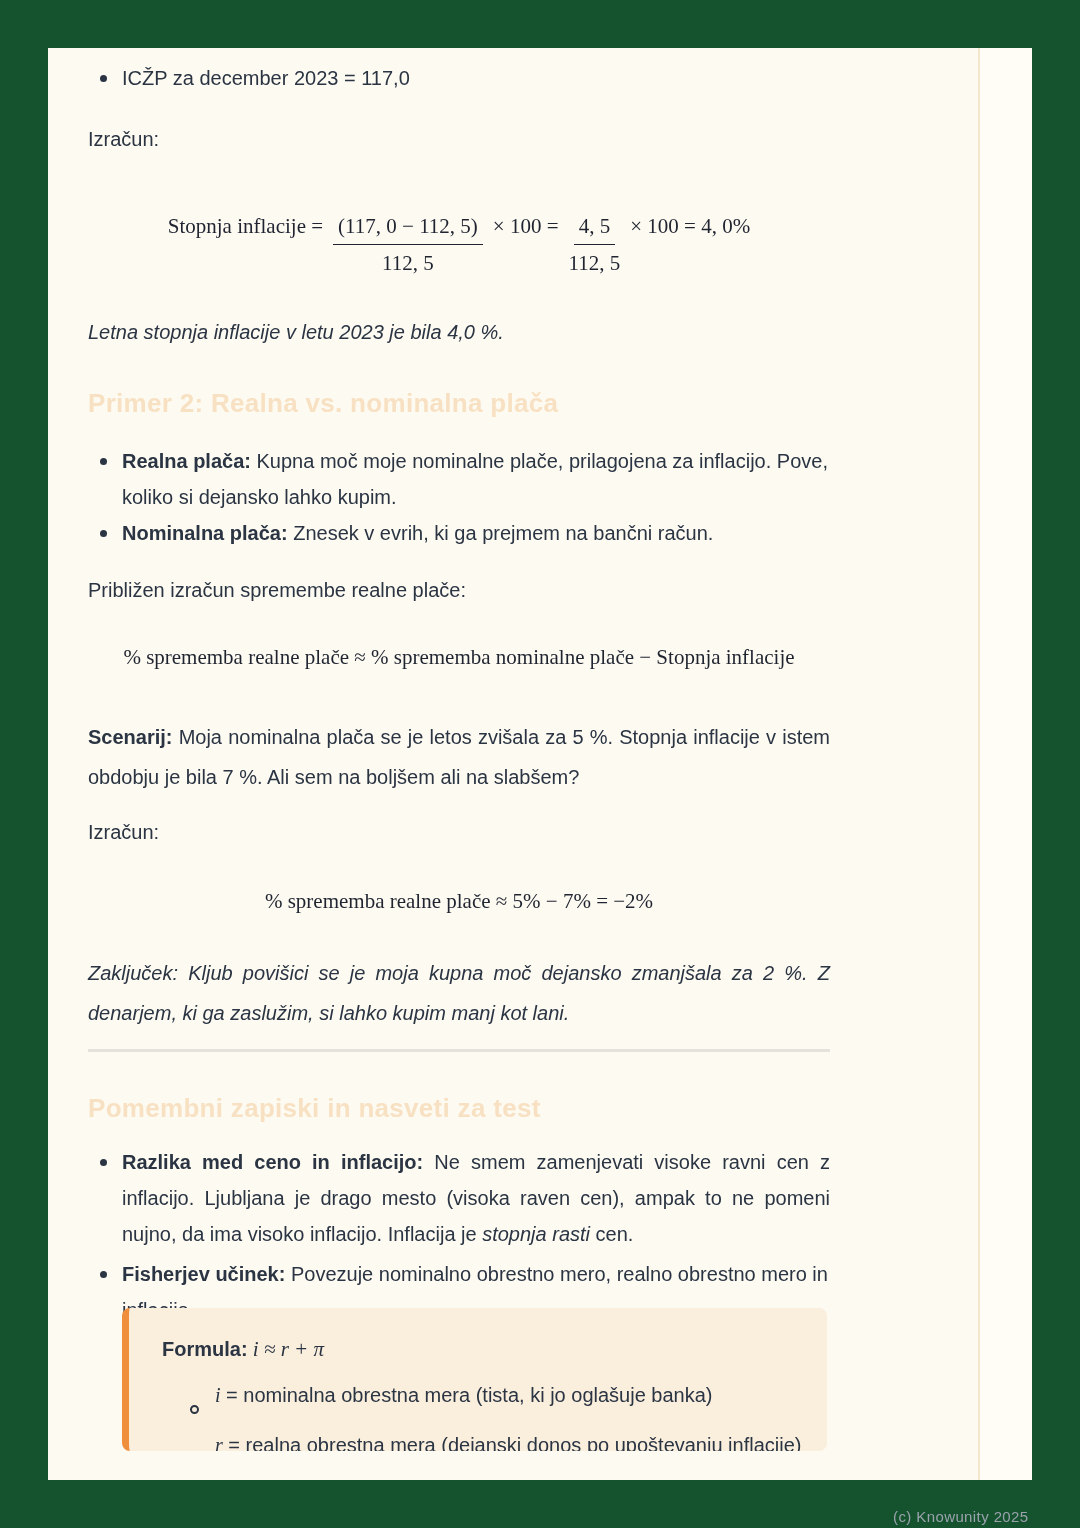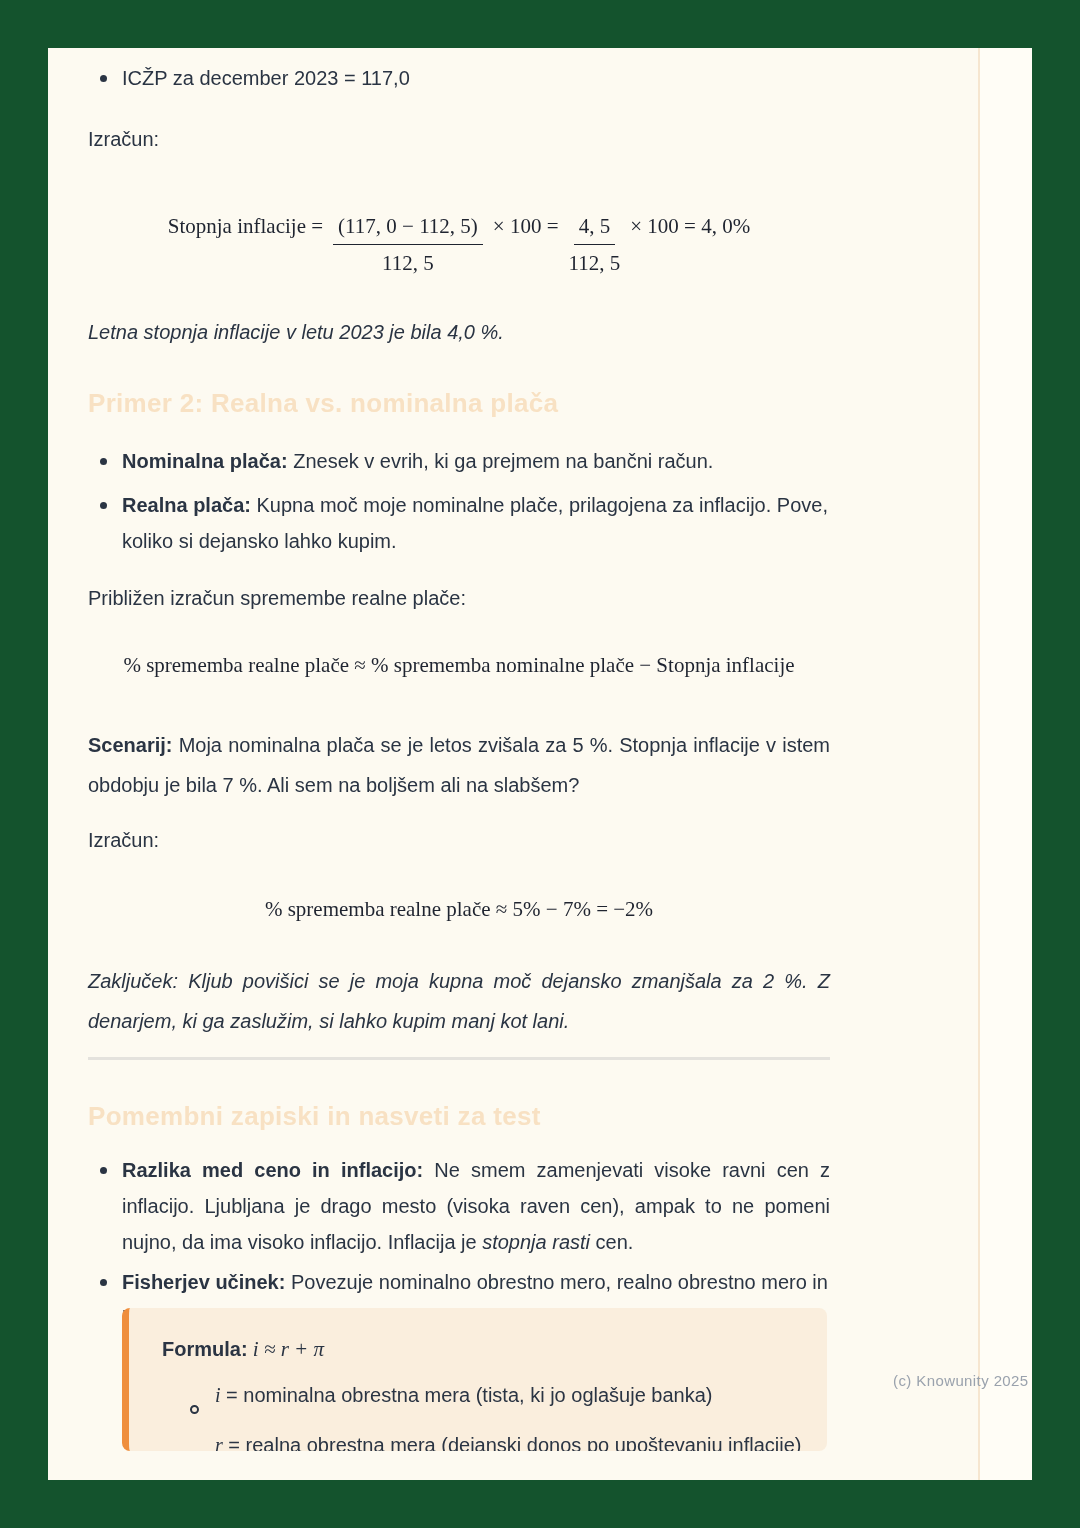--- a/index.html
+++ b/index.html
@@ -58,21 +58,21 @@
              padding:26px 20px 0 33px; overflow:hidden; }
   .callout .title-line { font-size:20px; line-height:30px; font-weight:700; }
   .callout .math-inline { font-family:"Liberation Serif", serif; font-style:italic;
                           font-weight:400; font-size:21px; }
   .sub { display:flex; margin:12px 0 0 28px;align-items:flex-end; }
   .sub .circ { flex:0 0 auto; width:9px; height:9px; border:2px solid #2a3443; border-radius:50%;
                margin:13px 16px 0 0; background:transparent; }
   .sub p { font-size:20px; line-height:38px; }
   .var { font-family:"Liberation Serif", serif; font-style:italic; }
 
-  .watermark { position:absolute; left:893px; top:1372px; font-size:15px; color:#9aa2ad;
+  .watermark { position:absolute; left:893px; top:1508px; font-size:15px; color:#9aa2ad;
                letter-spacing:.4px; }
 </style>
 </head>
 <body>
 
 <div class="canvas">
 
   <div class="page">
     <div class="page-inner">
 
@@ -95,27 +95,27 @@
           <span class="den">112, 5</span>
         </span>
         <span>× 100 = 4, 0%</span>
       </div>
 
       <p class="body italic m-note">Letna stopnja inflacije v letu 2023 je bila 4,0 %.</p>
 
       <h2 class="sec m-h2a">Primer 2: Realna vs. nominalna plača</h2>
 
       <div class="m-blist1">
+        <div class="bullet gap8">
+          <span class="dot"></span>
+          <p><strong>Realna plača:</strong><span> Kupna moč moje nominalne plače, prilagojena za inflacijo. Pove, koliko si dejansko lahko kupim.</span></p>
+        </div>
         <div class="bullet">
           <span class="dot"></span>
           <p><strong>Nominalna plača:</strong><span> Znesek v evrih, ki ga prejmem na bančni račun.</span></p>
-        </div>
-        <div class="bullet gap8">
-          <span class="dot"></span>
-          <p><strong>Realna plača:</strong><span> Kupna moč moje nominalne plače, prilagojena za inflacijo. Pove, koliko si dejansko lahko kupim.</span></p>
         </div>
       </div>
 
       <p class="body m-priblizen">Približen izračun spremembe realne plače:</p>
 
       <p class="math math-center m-formula2">% sprememba realne plače ≈ % sprememba nominalne plače − Stopnja inflacije</p>
 
       <p class="para justify m-scenarij"><strong>Scenarij:</strong><span> Moja nominalna plača se je letos zvišala za 5 %. Stopnja inflacije v istem obdobju je bila 7 %. Ali sem na boljšem ali na slabšem?</span></p>
 
       <p class="body m-izr2">Izračun:</p>

